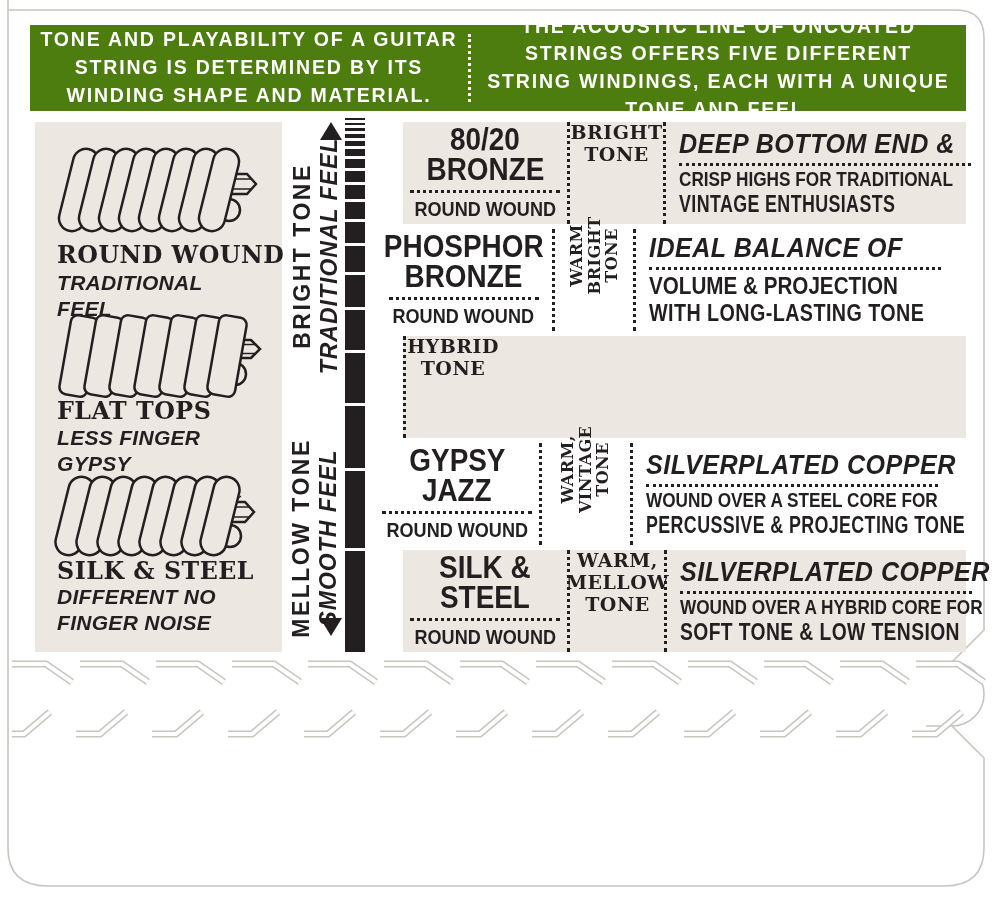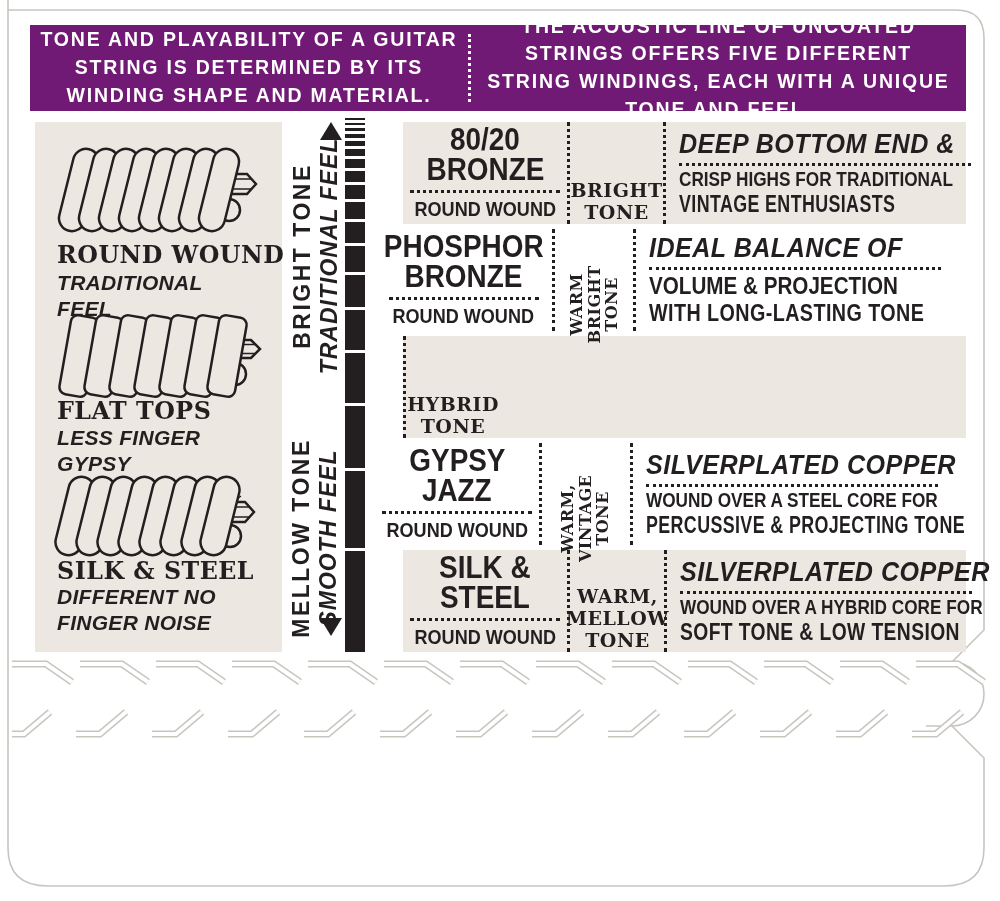--- a/index.html
+++ b/index.html
@@ -5,21 +5,21 @@
   html,body{margin:0;padding:0;}
   body{
     width:1000px;height:901px;position:relative;background:#ffffff;
     font-family:"Liberation Sans",sans-serif;color:#231F20;overflow:hidden;
     -webkit-font-smoothing:antialiased;
   }
   .abs{position:absolute;}
 
   
   .banner{
-    left:30px;top:25px;width:936px;height:86px;background:#701a75;
+    left:30px;top:25px;width:936px;height:86px;background:#4d7c0f;
     display:flex;align-items:stretch;
   }
   .banner-cell{
     color:#fff;font-weight:700;font-size:19.5px;letter-spacing:1.8px;
     line-height:1.42;text-align:center;display:flex;align-items:center;justify-content:center;
     padding:4px 10px;box-sizing:border-box;
   }
   .banner-cell.left{width:438px;}
   .banner-cell.right{flex:1;}
   .banner-divider{width:0;border-left:3px dotted #ffffff;margin:9px 0;}
@@ -62,21 +62,21 @@
   .row.beige{background:#ECE8E1;margin-left:28px;}
   .cell-name{
     width:181px;display:flex;flex-direction:column;align-items:center;
     justify-content:center;box-sizing:border-box;
   }
   .name-title{font-weight:700;font-size:31px;line-height:0.97;transform:scaleX(0.9);white-space:nowrap;}
   .name-sep{width:150px;border-top:3px dotted #231F20;margin:5px 0 4px;}
   .name-sub{font-weight:700;font-size:21px;transform:scaleX(0.86);white-space:nowrap;}
   .cell-tone{
     width:97px;border-left:3px dotted #231F20;box-sizing:border-box;
-    display:flex;align-items:flex-end;justify-content:center;text-align:center;
+    display:flex;align-items:flex-start;justify-content:center;text-align:center;
     font-family:"DejaVu Serif",serif;font-weight:700;font-size:19px;line-height:1.15;
     letter-spacing:0.5px;
   }
   .tone-stack{display:flex;flex-direction:column;}
   .tone-stack.vertical{transform:rotate(-90deg);font-size:16px;line-height:1.1;}
   .cell-desc{
     flex:1;border-left:3px dotted #231F20;box-sizing:border-box;
     display:flex;flex-direction:column;justify-content:center;padding-left:13px;
   }
   .d1{font-style:italic;font-weight:700;font-size:27px;letter-spacing:0.5px;

